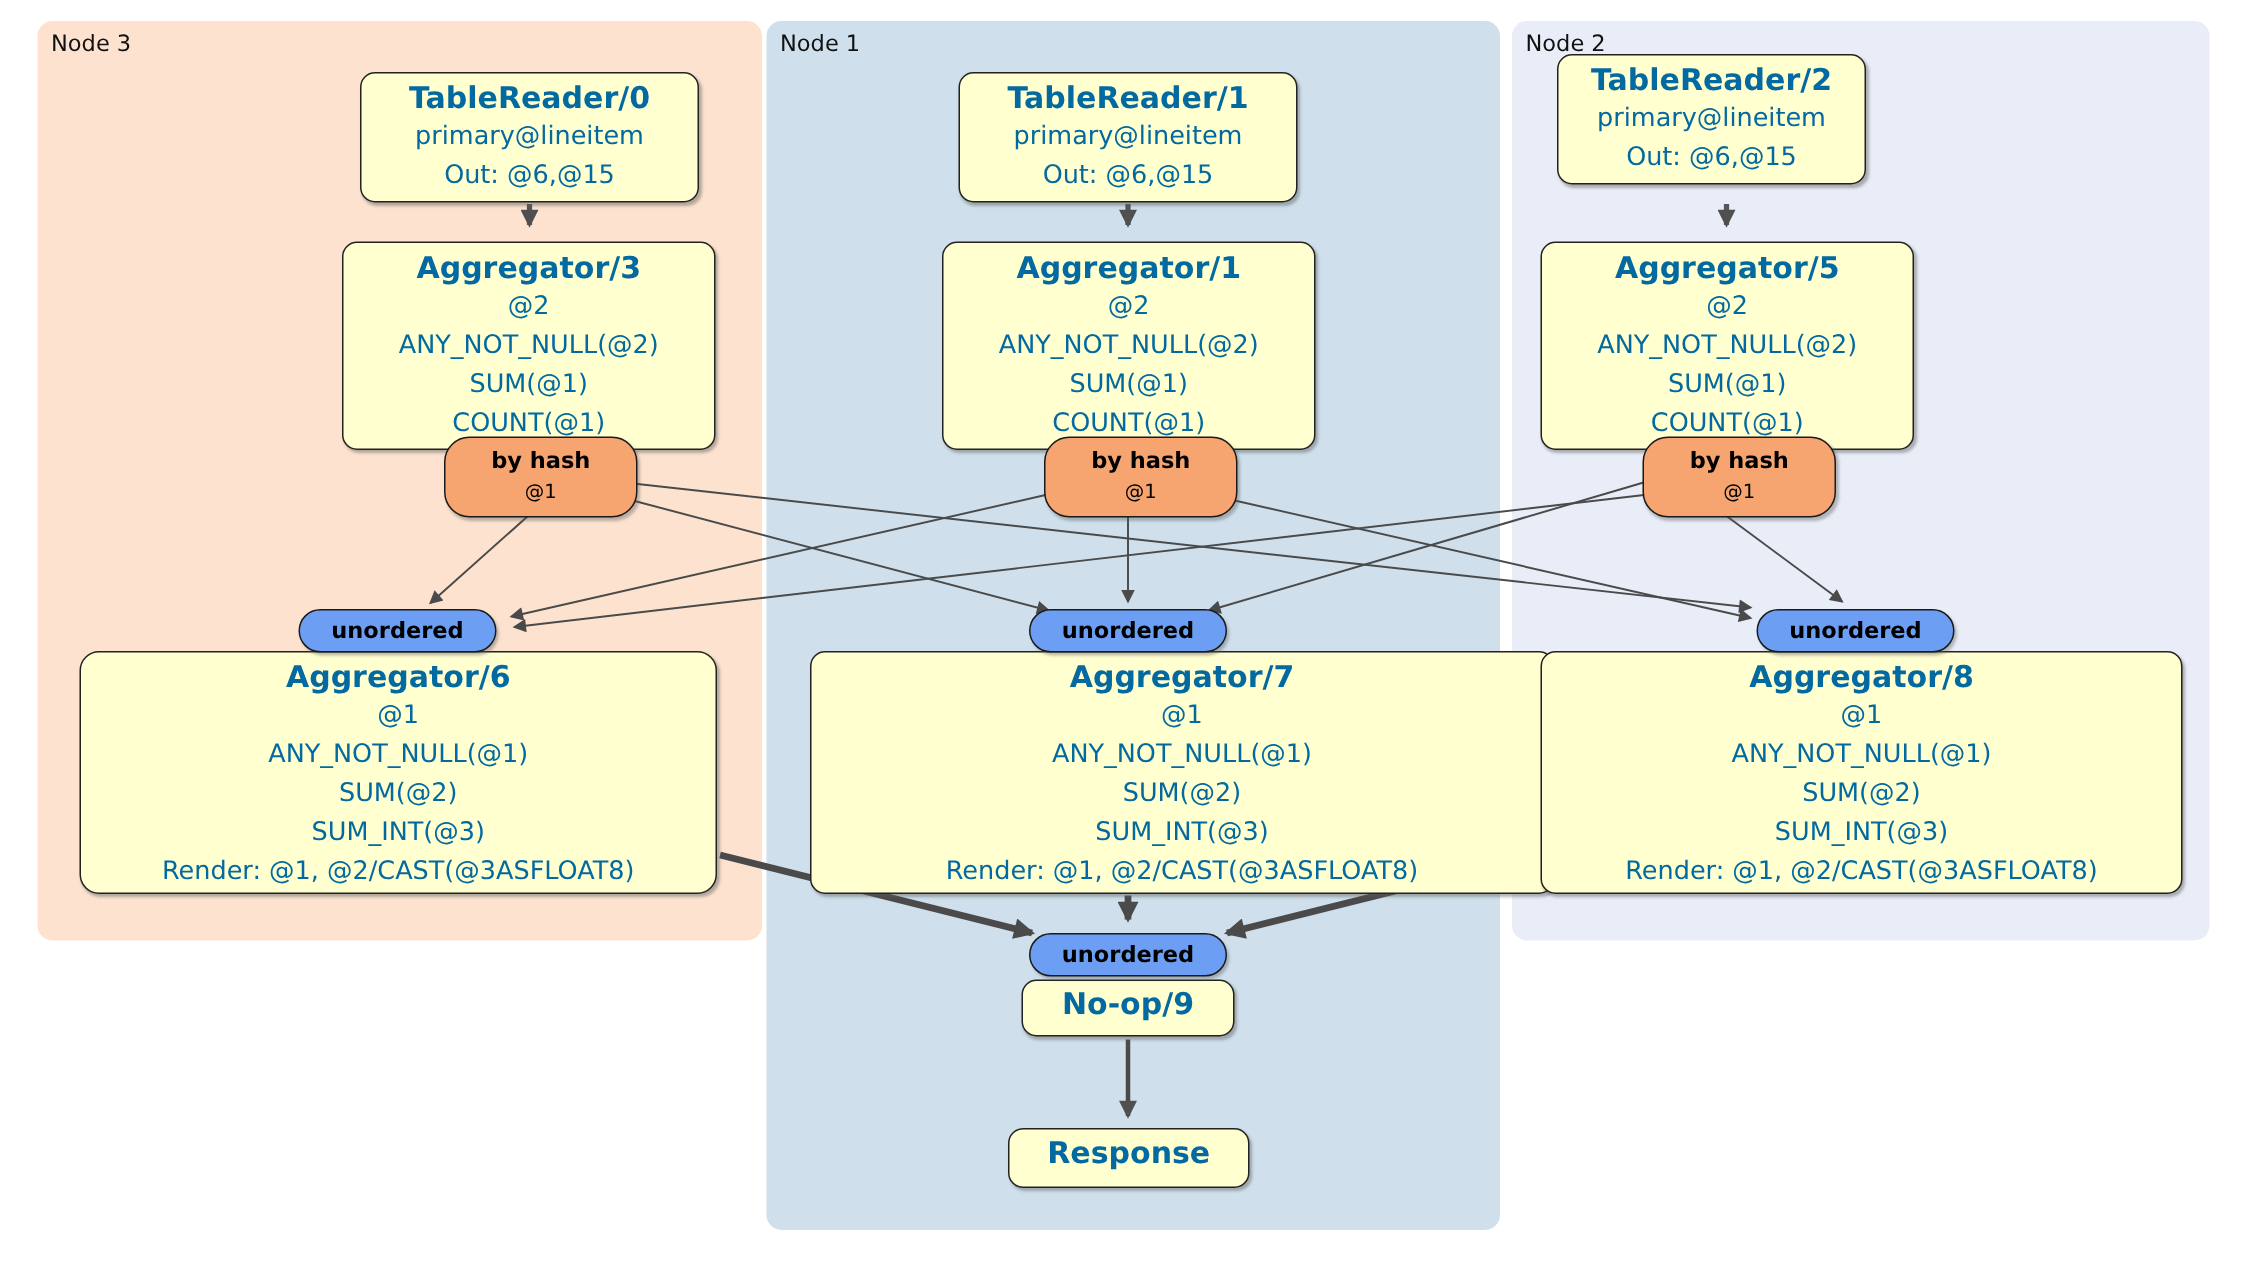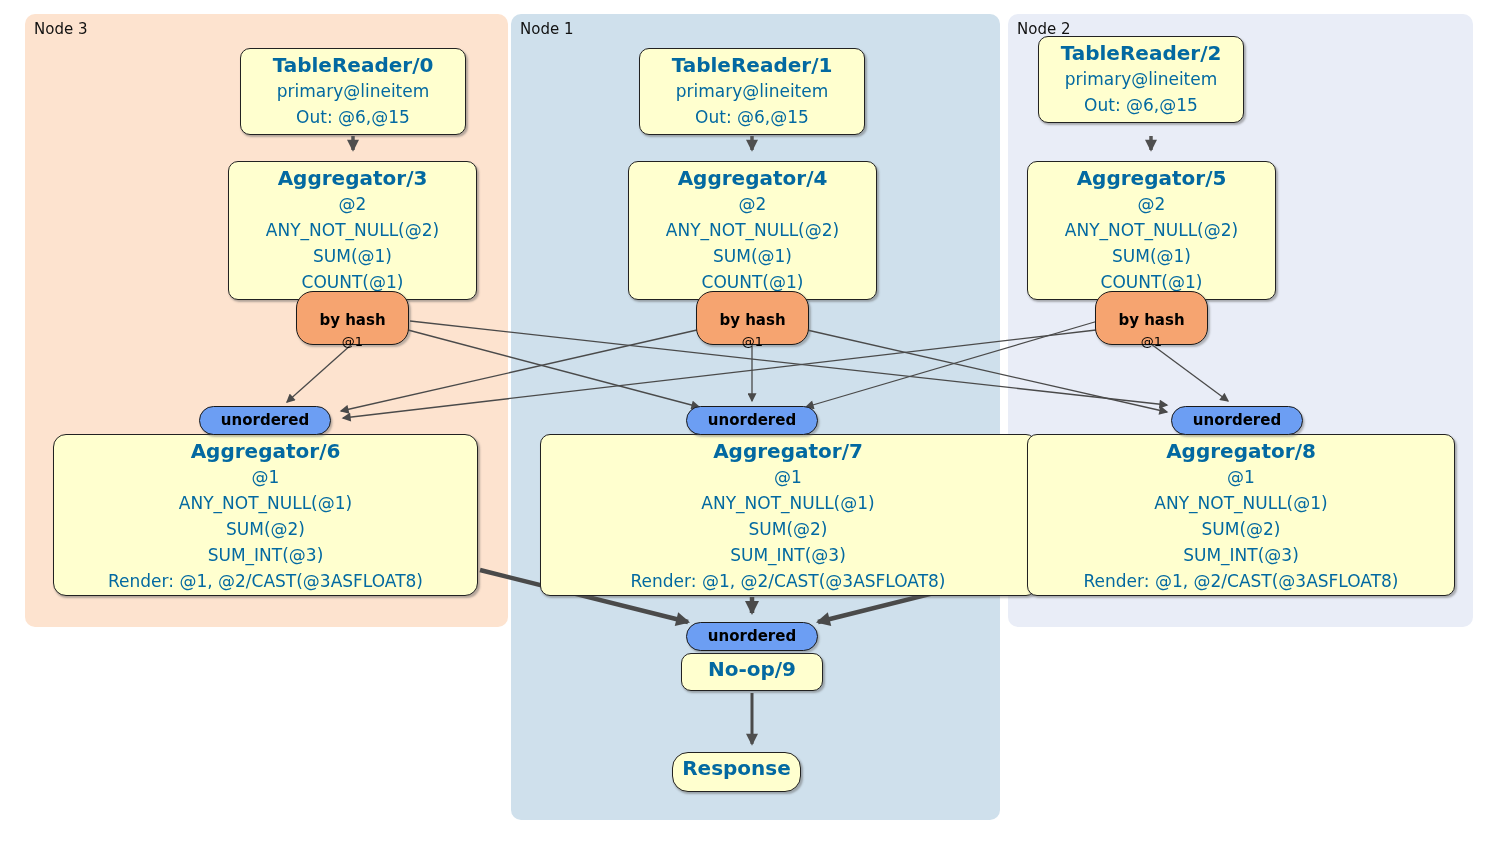--- a/index.html
+++ b/index.html
@@ -55,24 +55,24 @@
   .badge {
     position: absolute;
     box-sizing: border-box;
     border: 1.7px solid #1a1a1a;
     text-align: center;
     box-shadow: 1.5px 2px 2px rgba(90,90,90,0.40);
     z-index: 5;
     color: #000000;
   }
   .badge-hash {
-    width: 113px;
+    width: 129px;
     height: 54px;
     border-radius: 17px;
-    padding-top: 16px;
+    padding-top: 3px;
   }
   .badge-hash .badge-label { font-size: 15px; font-weight: bold; line-height: 24px; }
   .badge-hash .badge-sub   { font-size: 13px; line-height: 19px; }
   .badge-sync {
     width: 132px;
     height: 29px;
     border-radius: 14.5px;
   }
   .badge-sync .badge-label { font-size: 15px; font-weight: bold; line-height: 26px; }
   .title-only { padding-top: 2px; }
@@ -157,21 +157,21 @@
   <div class="pbox" style="left:228px; top:161px; width:249px; height:139px;">
     <div class="box-title">Aggregator/3</div>
     <div>
         <div class="box-line">@2</div>
         <div class="box-line">ANY_NOT_NULL(@2)</div>
         <div class="box-line">SUM(@1)</div>
         <div class="box-line">COUNT(@1)</div>
       </div>
   </div>
   <div class="pbox" style="left:628px; top:161px; width:249px; height:139px;">
-    <div class="box-title">Aggregator/4</div>
+    <div class="box-title">Aggregator/1</div>
     <div>
         <div class="box-line">@2</div>
         <div class="box-line">ANY_NOT_NULL(@2)</div>
         <div class="box-line">SUM(@1)</div>
         <div class="box-line">COUNT(@1)</div>
       </div>
   </div>
   <div class="pbox" style="left:1027px; top:161px; width:249px; height:139px;">
     <div class="box-title">Aggregator/5</div>
     <div>
@@ -237,17 +237,17 @@
   </div>
 
   <div class="badge badge-sync" style="left: 686px; top: 622px; background-color: rgb(108, 158, 243);">
     <div class="badge-label">unordered</div>
   </div>
 
   <div class="pbox title-only" style="left:681px; top:653px; width:142px; height:38px;">
     <div class="box-title">No-op/9</div>
   </div>
 
-  <div class="pbox title-only" style="left:672px; top:752px; width:129px; height:40px;border-radius:16px;">
+  <div class="pbox title-only" style="left:672px; top:752px; width:161px; height:40px;">
     <div class="box-title">Response</div>
   </div>
 
 </div>
 
 </body></html>

